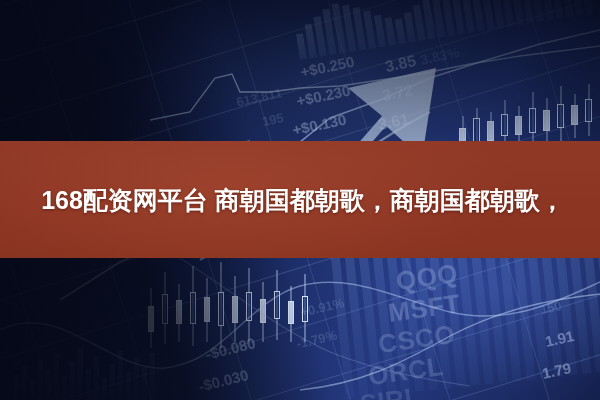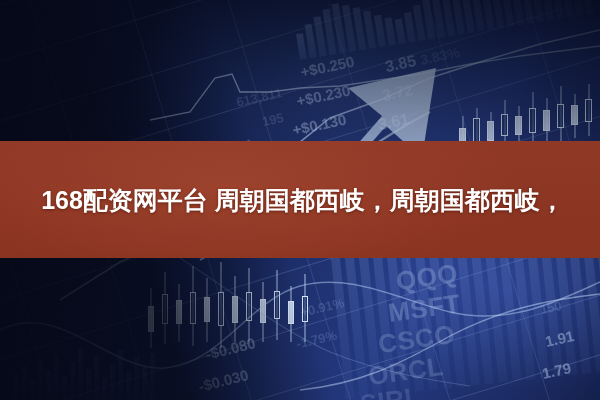--- a/index.html
+++ b/index.html
@@ -397,17 +397,17 @@
   <div class="ticker" style="left:368px; top:356px; font-size:26px; transform:rotate(-8deg); color:rgba(196,216,248,0.20);">ORCL</div>
   <div class="ticker" style="left:360px; top:386px; font-size:26px; transform:rotate(-8deg); color:rgba(196,216,248,0.16);">SIRI</div>
 
   <div class="layer bg-wedge-left"></div>
   <div class="layer bg-wedge-top"></div>
 
   <div class="band">
     <div class="band-tint"></div>
     <div class="band-veil"></div>
     <div class="band-title">
-      <span class="line line1">168配资网平台 周朝国都西岐，周朝国都西岐，</span>
+      <span class="line line1">168配资网平台 商朝国都朝歌，商朝国都朝歌，</span>
     </div>
   </div>
 
 </div>
 
 </body></html>

